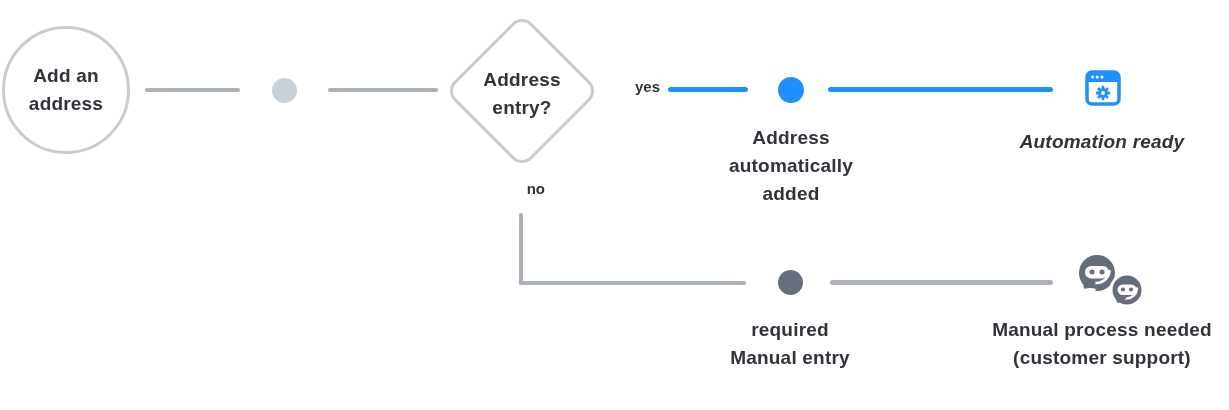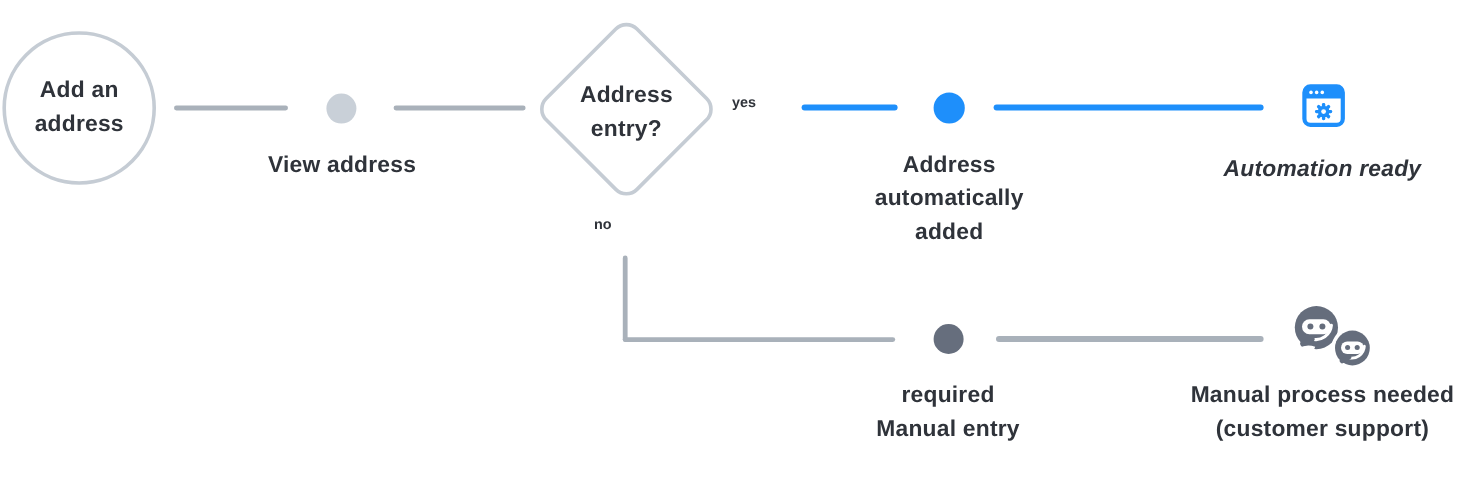--- a/index.html
+++ b/index.html
@@ -67,43 +67,42 @@
     position:absolute;
     border-radius:50%;
   }
   .dot.light{width:25px;height:25px;background:var(--dot-light);}
   .dot.blue{width:26px;height:26px;background:var(--accent-blue);}
   .dot.dark{width:25px;height:25px;background:var(--dot-dark);}
   .branch-label{
     position:absolute;
     color:var(--text);
     font-weight:700;
-    font-size:12px;
-    text-align:left;
+    font-size:15px;
+    text-align:right;
     width:50px;
   }
   .icon-box{position:absolute;}
 </style>
 </head>
 <body>
 
 <div class="canvas">
 
   <div class="start-circle">
     <div class="node-label">
       <span>Add an</span>
       <span>address</span>
     </div>
   </div>
 
   <div class="edge" style="left:145px;top:88px;width:95px;height:4px;"></div>
 
   <div class="dot light" style="left:272px;top:78px;"></div>
   <div class="node-label" style="left:175px;top:124px;width:220px;">
-    <span>View address</span>
   </div>
 
   <div class="edge" style="left:328px;top:88px;width:110px;height:4px;"></div>
 
   <div class="diamond"></div>
   <div class="node-label diamond-text">
     <span>Address</span>
     <span>entry?</span>
   </div>
 

